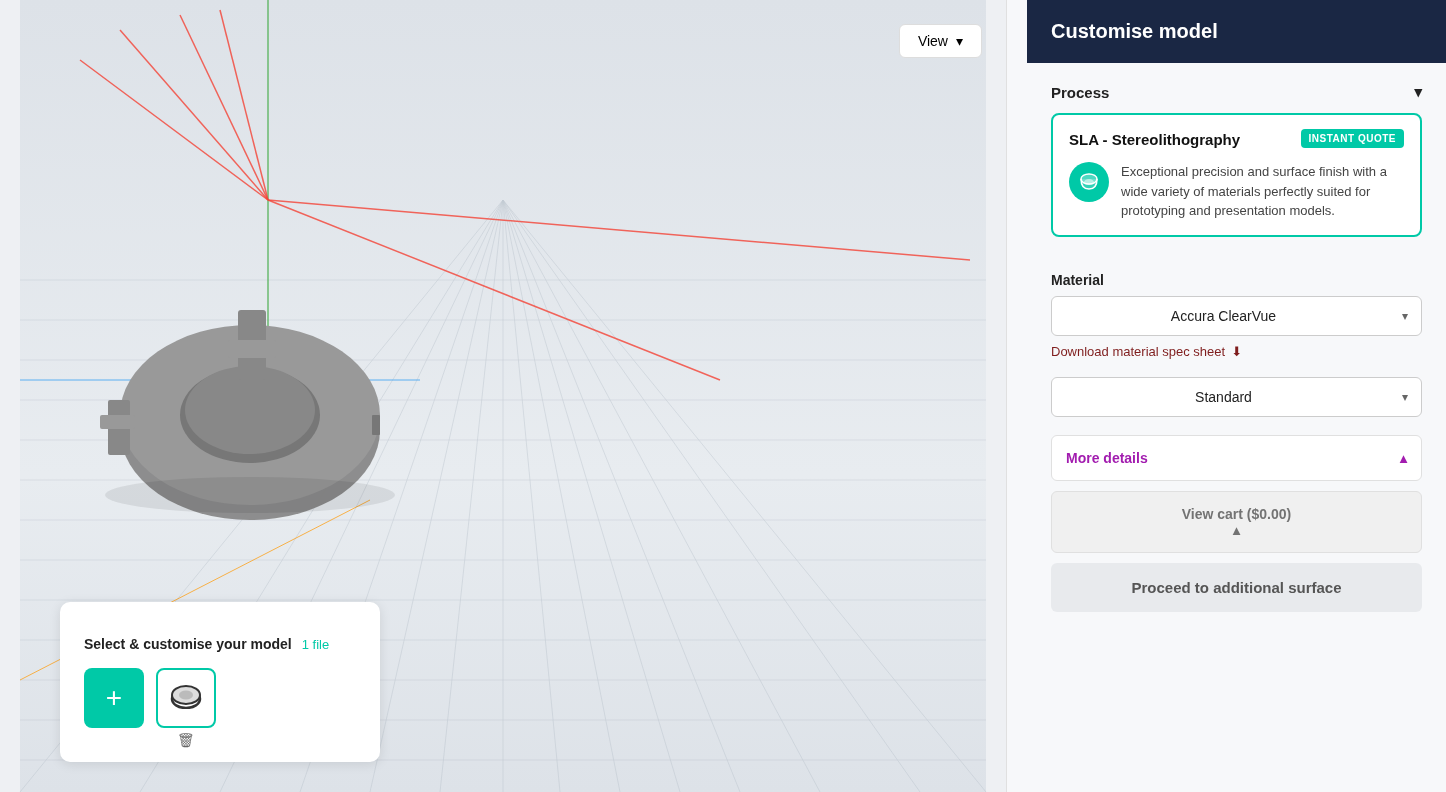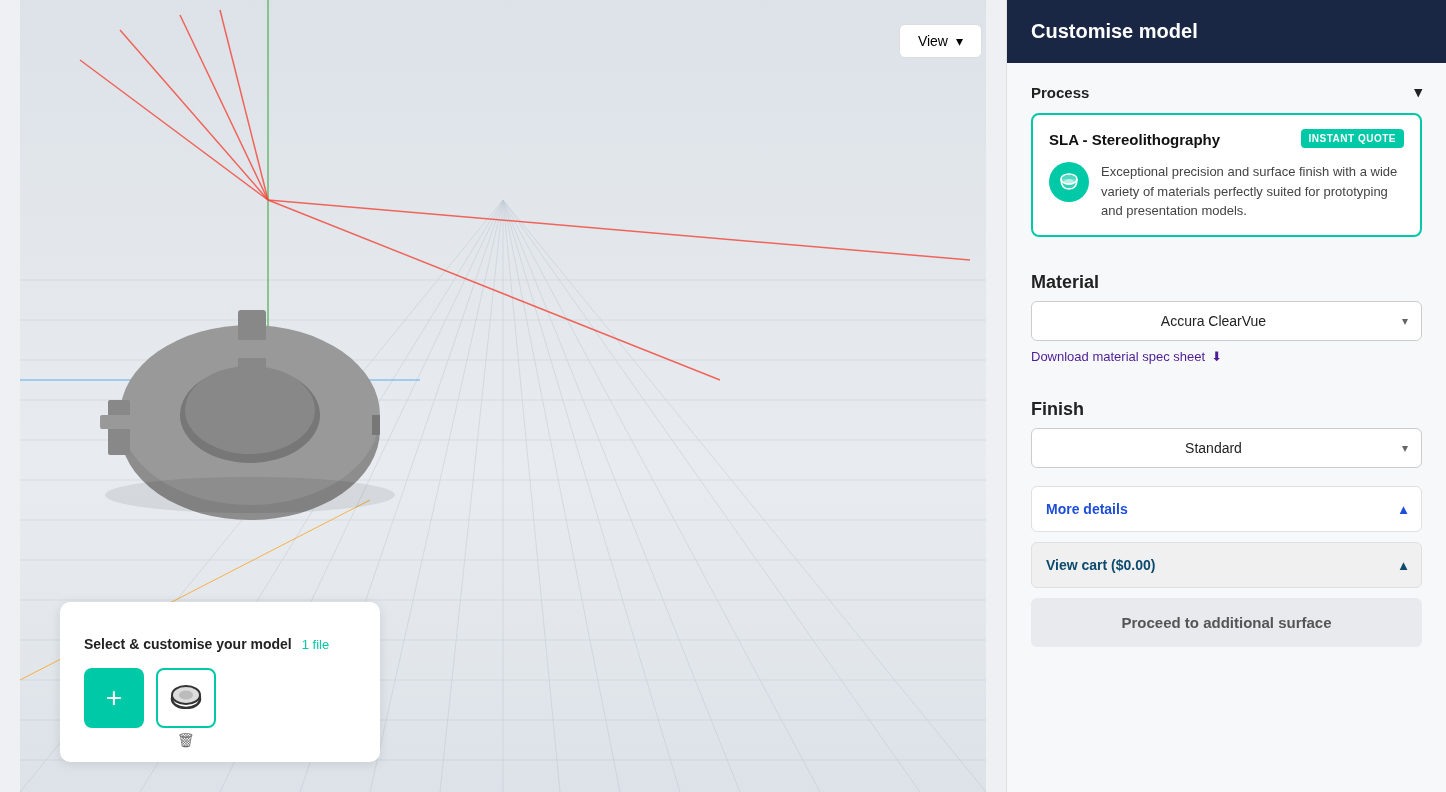--- a/index.html
+++ b/index.html
@@ -104,20 +104,21 @@
 
     
     .right-panel {
       width: 440px;
       height: 792px;
       background: #f7f8fa;
       display: flex;
       flex-direction: column;
       border-left: 1px solid #e0e0e0;
       overflow-y: auto;
+      padding-left: 20px;
     }
 
     .panel-header {
       background: #1a2744;
       color: white;
       padding: 20px 24px;
       font-size: 20px;
       font-weight: 600;
       flex-shrink: 0;
     }
@@ -185,21 +186,21 @@
     .process-desc-text {
       font-size: 13px;
       color: #444;
       line-height: 1.5;
     }
 
     .field-group {
       margin-bottom: 18px;
     }
     .field-label {
-      font-size: 18px;
+      font-size: 14px;
       font-weight: 600;
       color: #222;
       margin-bottom: 8px;
       margin-top: 35px;
     }
     .select-wrapper {
       position: relative;
     }
     .select-wrapper select {
       width: 100%;
@@ -218,21 +219,21 @@
       position: absolute;
       right: 14px;
       top: 50%;
       transform: translateY(-50%);
       pointer-events: none;
       font-size: 12px;
       color: #666;
     }
 
     .download-link {
-      color: #4c1d95;
+      color: #7f1d1d;
       font-size: 13px;
       text-decoration: none;
       display: flex;
       align-items: flex-start;
       gap: 6px;
       margin-top: -10px;
       margin-bottom: 18px;
       cursor: pointer;
     }
 
@@ -248,42 +249,43 @@
     }
 
     .more-details-btn {
       width: 100%;
       padding: 14px;
       background: white;
       border: 1px solid #e0e0e0;
       border-radius: 6px;
       font-size: 14px;
       font-weight: 600;
-      color: #1d4ed8;
+      color: #a21caf;
       cursor: pointer;
       display: flex;
       align-items: center;
       justify-content: space-between;
       margin-bottom: 10px;
     }
 
     .view-cart-btn {
       width: 100%;
       padding: 14px;
       background: #f0f0f0;
       border: 1px solid #e0e0e0;
       border-radius: 6px;
       font-size: 14px;
       font-weight: 600;
-      color: #0c4a6e;
+      color: #737373;
       cursor: pointer;
       display: flex;
       align-items: center;
       justify-content: space-between;
       margin-bottom: 10px;
+      flex-direction: column;
     }
 
     .proceed-btn {
       width: 100%;
       padding: 16px;
       background: #e8eaed;
       border: none;
       border-radius: 6px;
       font-size: 15px;
       font-weight: 600;
@@ -458,21 +460,20 @@
     </div>
 
     
     <a class="download-link" href="#">
       <span>Download material spec sheet</span>
       <span>⬇</span>
     </a>
 
     
     <div class="field-group">
-      <div class="field-label">Finish</div>
       <div class="select-wrapper">
         <select>
           <option>Standard</option>
           <option>Glossy</option>
           <option>Matte</option>
         </select>
         <span class="select-arrow">▾</span>
       </div>
     </div>
 

